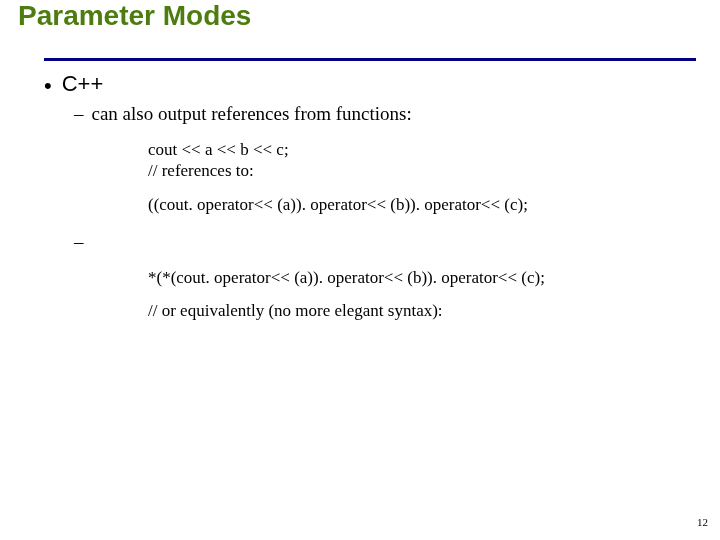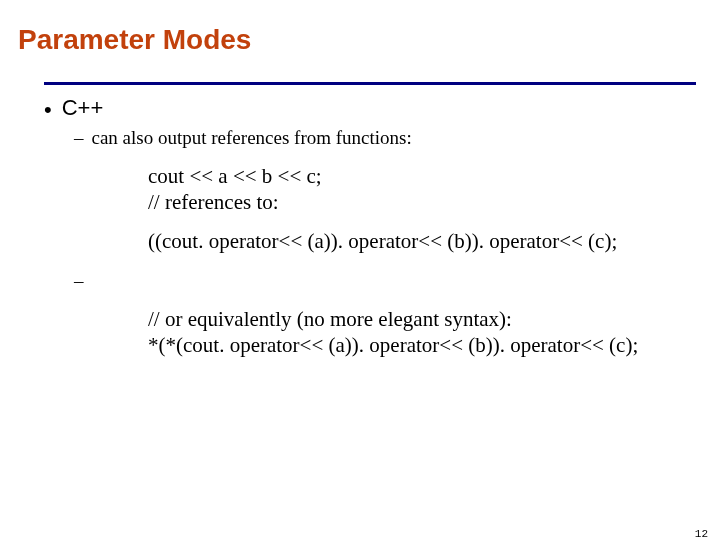--- a/index.html
+++ b/index.html
@@ -8,22 +8,22 @@
     height: 540px;
     background: #fff;
     font-family: "Times New Roman", Times, serif;
     position: relative;
     overflow: hidden;
   }
   .title {
     font-family: Arial, Helvetica, sans-serif;
     font-weight: bold;
     font-size: 28px;
-    color: #c2410c;
-    padding: 24px 0 0 18px;
+    color: #4d7c0f;
+    padding: 0 0 0 18px;
   }
   .hr-line {
     height: 3px;
     background: #000080;
     margin: 26px 24px 0 44px;
   }
   .content {
     padding: 8px 24px 0 44px;
     color: #000;
   }
@@ -50,31 +50,31 @@
     margin-left: 30px;
     margin-top: 6px;
     font-size: 19px;
   }
   .dash {
     margin-right: 8px;
   }
   .code-block {
     margin-left: 104px;
     margin-top: 14px;
-    font-size: 21px;
+    font-size: 17px;
     line-height: 1.25;
   }
   .code-block .line { white-space: pre; }
   .gap-sm { margin-top: 12px; }
   .gap-med { margin-top: 16px; }
   .page-num {
     position: absolute;
     right: 12px;
-    bottom: 0;
-    font-family: Liberation Mono, monospace;
+    bottom: 12px;
+    font-family: Liberation Serif, serif;
     font-size: 11px;
     color: #000;
   }
 </style>
 </head>
 <body>
 
 <div class="title">Parameter Modes</div>
 
 <div class="hr-line"></div>
@@ -95,19 +95,19 @@
     <div class="line">cout &lt;&lt; a &lt;&lt; b &lt;&lt; c;</div>
     <div class="line">// references to:</div>
     <div class="line gap-sm">((cout. operator&lt;&lt; (a)). operator&lt;&lt; (b)). operator&lt;&lt; (c);</div>
   </div>
 
   <div class="sub-row gap-med">
     <span class="dash">–</span>
   </div>
 
   <div class="code-block">
+    <div class="line">*(*(cout. operator&lt;&lt; (a)). operator&lt;&lt; (b)). operator&lt;&lt; (c);</div>
     <div class="line gap-sm">// or equivalently (no more elegant syntax):</div>
-    <div class="line">*(*(cout. operator&lt;&lt; (a)). operator&lt;&lt; (b)). operator&lt;&lt; (c);</div>
   </div>
 
 </div>
 
 <div class="page-num">12</div>
 
 </body></html>

